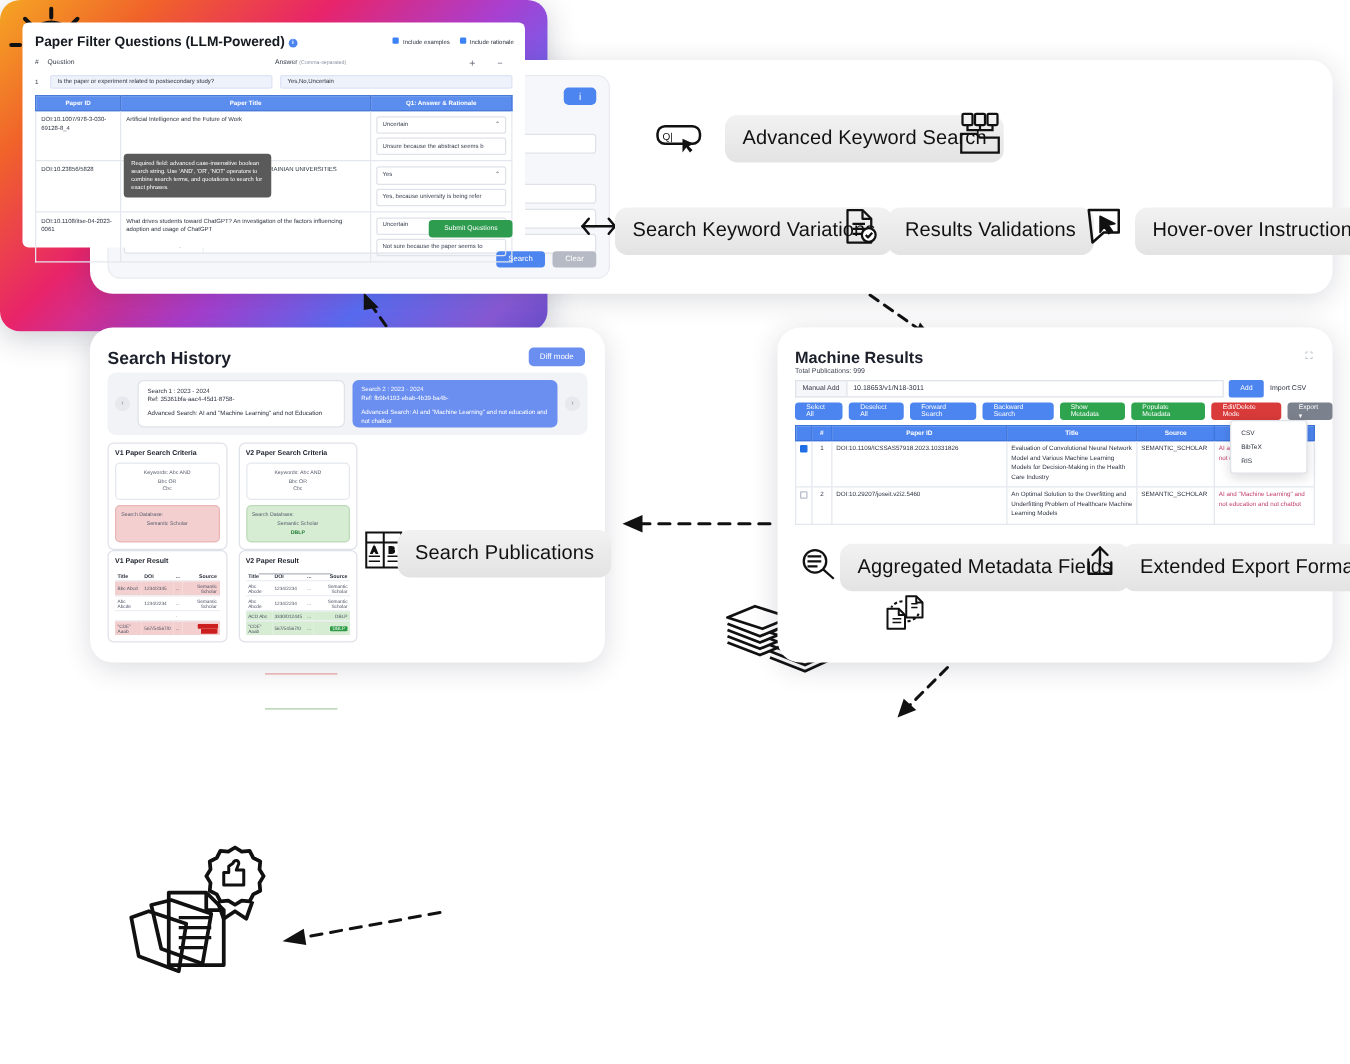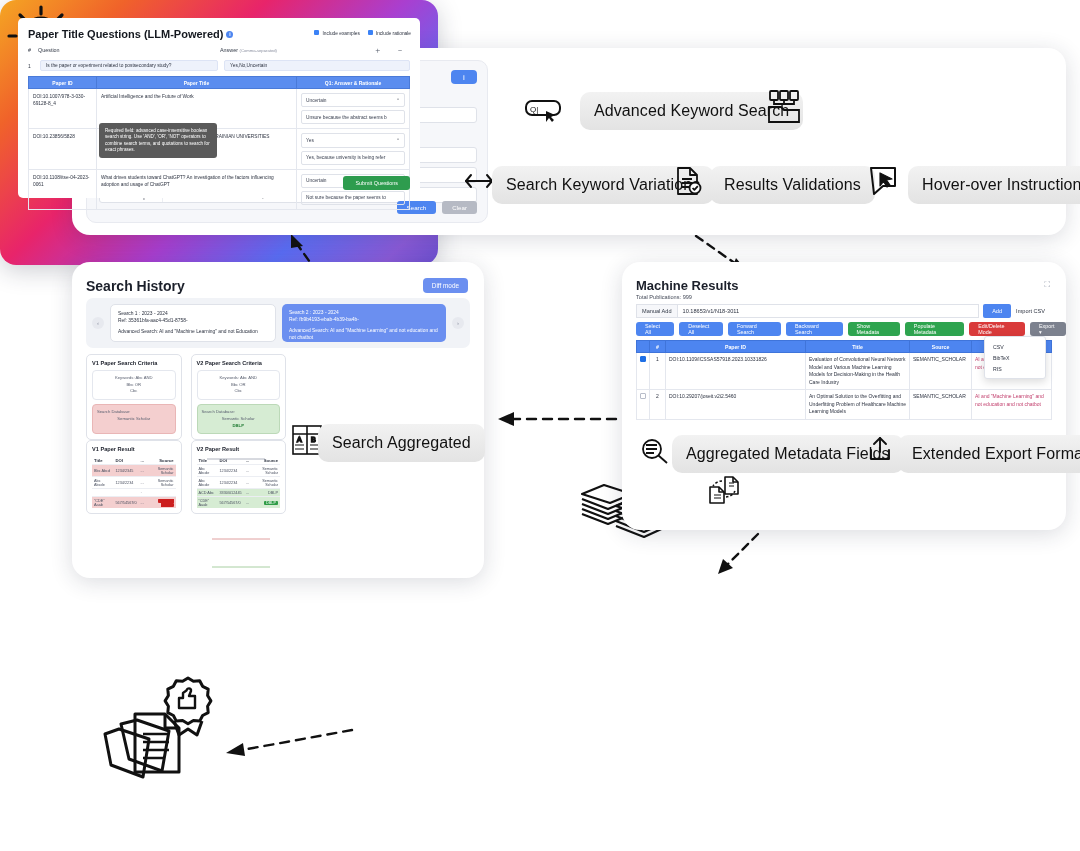--- a/index.html
+++ b/index.html
@@ -75,21 +75,21 @@
   .mini-btn { height: 13px; padding: 0 10px; border-radius: 3px; font-size: 6.2px; display: flex; align-items: center; }
   .mini-btn.primary { background: #4d85f0; color: #fff; }
   .mini-btn.muted { background: #b6bac4; color: #fff; }
   .tooltip {
     position: absolute; left: 12px; top: 62px; width: 118px; padding: 5px 6px;
     background: #5a5a5a; color: #fff; font-size: 4.6px; line-height: 1.38;
     border-radius: 3px; z-index: 5;
   }
 
   
-  #p-history { left: 72px; top: 262px; width: 412px; height: 316px; }
+  #p-history { left: 72px; top: 262px; width: 412px; height: 268px; }
   .sh-title { position: absolute; left: 14px; top: 16px; font-size: 14px; font-weight: 700; color: #1b1f2a; }
   .sh-diff {
     position: absolute; right: 16px; top: 16px; background: #6b8ff0; color: #fff;
     font-size: 6.4px; border-radius: 4px; padding: 4px 9px;
   }
   .sh-strip {
     position: absolute; left: 14px; top: 36px; width: 384px; height: 50px;
     background: #f1f3f7; border-radius: 7px; display: flex; align-items: center; padding: 0 6px; gap: 6px;
   }
   .sh-arrow {
@@ -535,21 +535,21 @@
     <svg width="30" height="32" viewBox="0 0 30 32">
         <g fill="none" stroke="#111" stroke-width="1.6">
           <rect x="1" y="2" width="28" height="28"></rect>
           <path d="M15 2v28M1 10h28"></path>
           <text x="5" y="18" font-size="7" font-family="Liberation Sans" fill="#111">A</text>
           <text x="19" y="18" font-size="7" font-family="Liberation Sans" fill="#111">B</text>
           <path d="M3 21h9M3 25h9M18 21h9M18 25h9" stroke-width="1.2"></path>
         </g>
       </svg>
   </div>
-  <div class="pill big" style="left:318px;top:424px;">Search Aggregated</div>
+  <div class="pill big" style="left:318px;top:424px;">Search Publications</div>
 
   <div class="panel" id="p-results">
     <div class="sr-title">Machine Results</div>
     <div class="sr-total">Total Publications: 999</div>
     <div class="sr-expand">⛶</div>
 
     <div class="sr-manual">
       <span class="lbl">Manual Add</span>
       <span class="val">10.18653/v1/N18-3011</span>
       <span class="add">Add</span>
@@ -635,21 +635,21 @@
             <path d="M14 6a11 11 0 0 0-9 5" stroke-dasharray="2.5 2"></path>
             <path d="M18 22a11 11 0 0 0 9-6" stroke-dasharray="2.5 2"></path>
           </g>
         </svg>
     </div>
   </div>
 
   <div id="p-llm">
     <div id="llm-card">
       <div class="llm-title">
-        <span>Paper Title Questions (LLM-Powered)</span><span class="llm-i">i</span>
+        <span>Paper Filter Questions (LLM-Powered)</span><span class="llm-i">i</span>
       </div>
       <div class="llm-checks">
         <span><span class="b"></span><span>Include examples</span></span>
         <span><span class="b"></span><span>Include rationale</span></span>
       </div>
 
       <div class="llm-hdr">
         <div class="c1">#</div>
         <div class="c2">Question</div>
         <div class="c3"><span>Answer</span> <span class="muted">(Comma-separated)</span></div>

